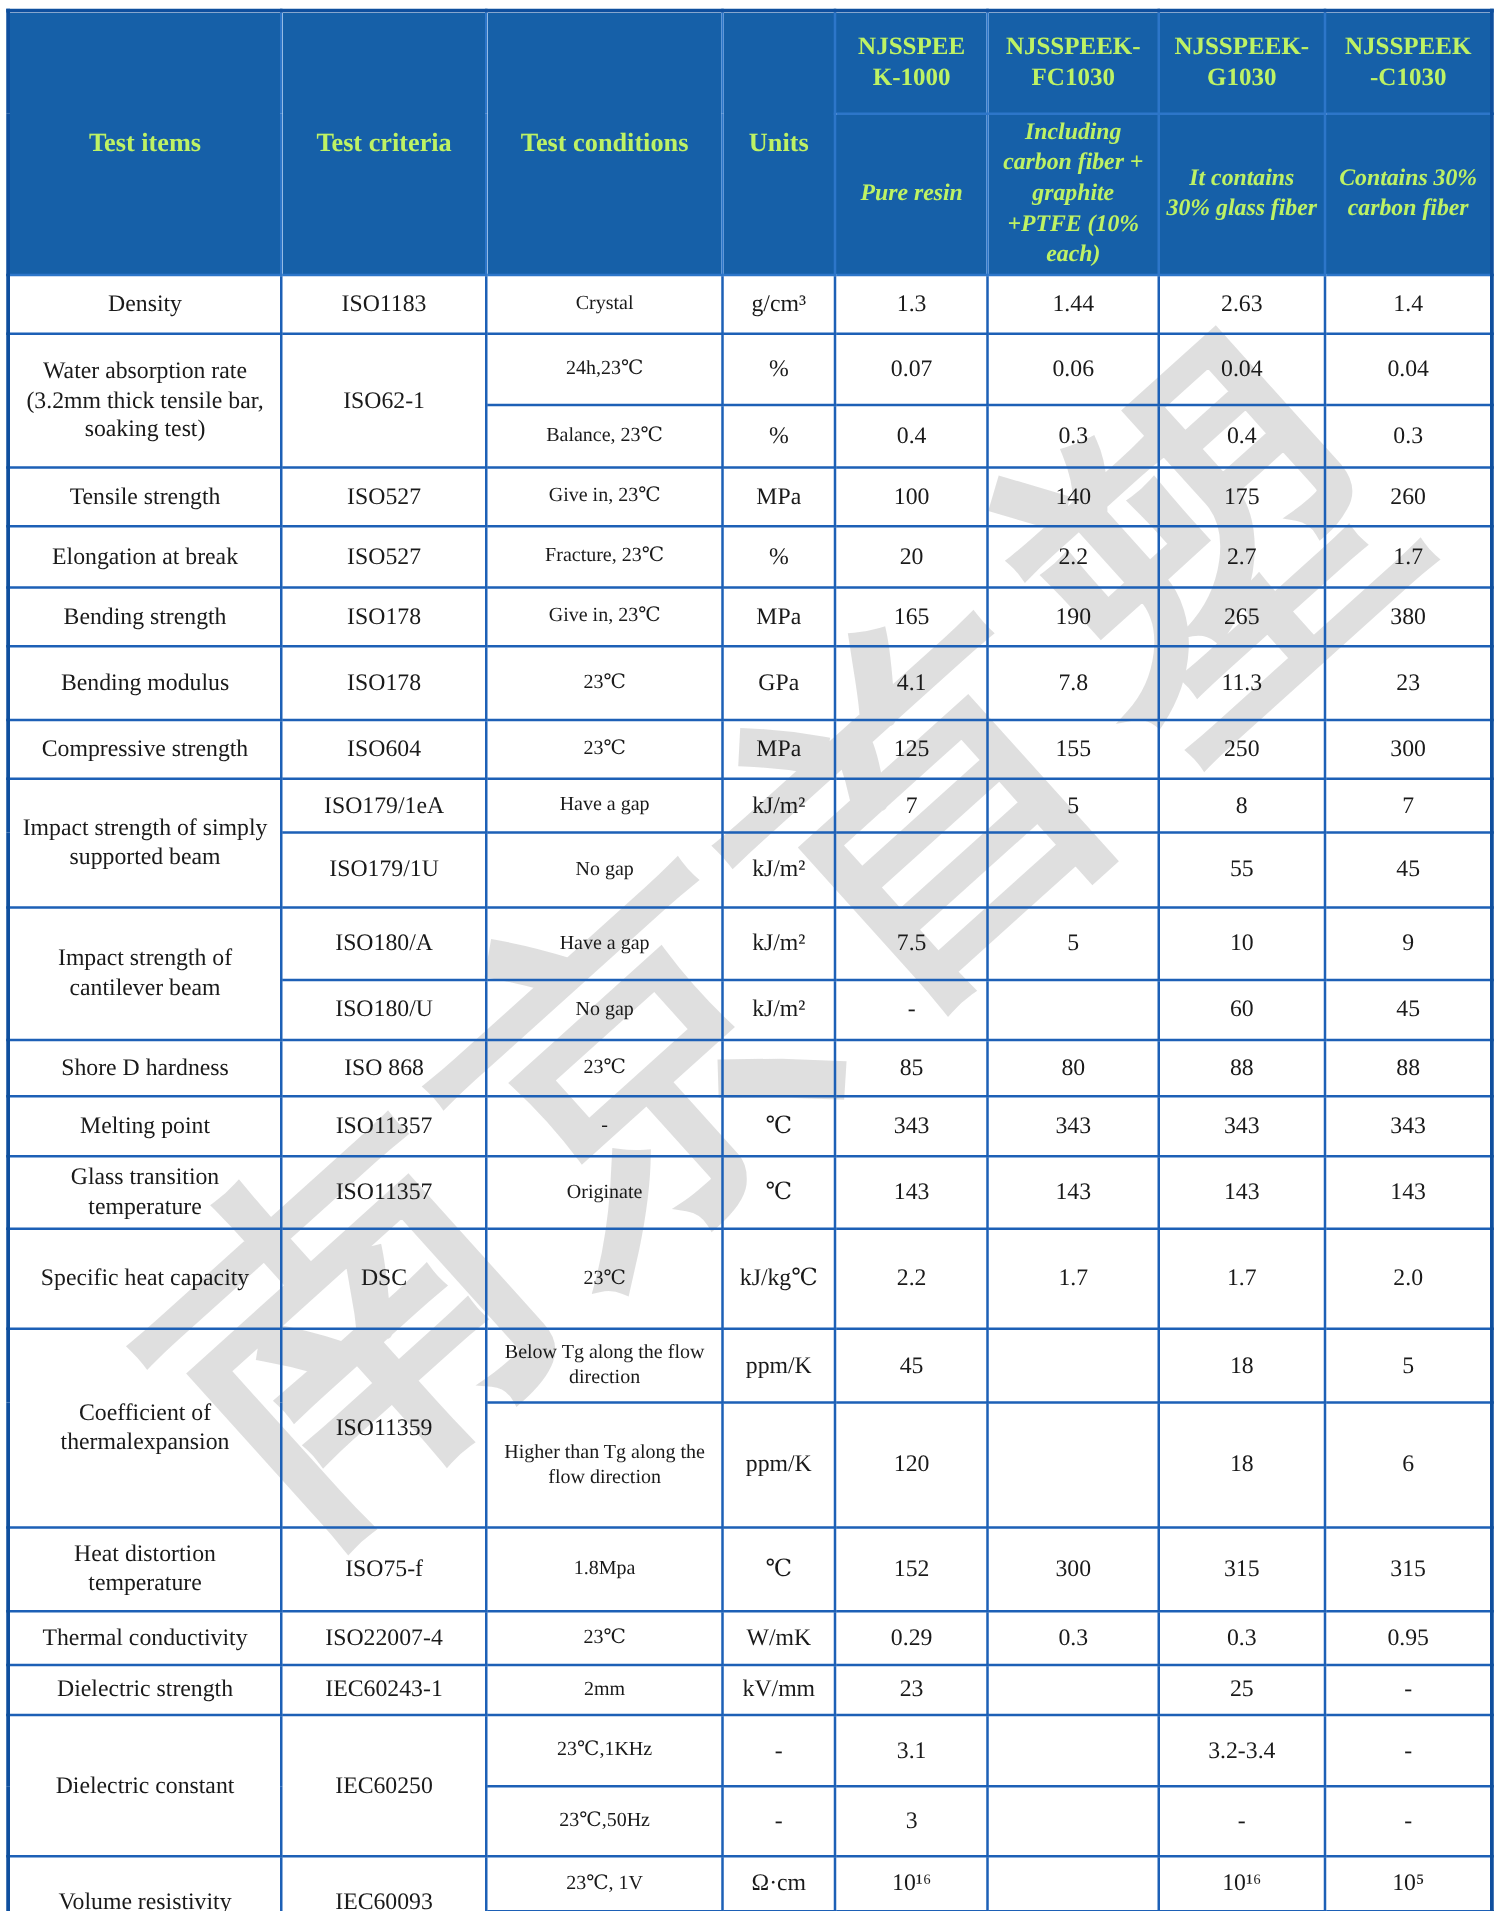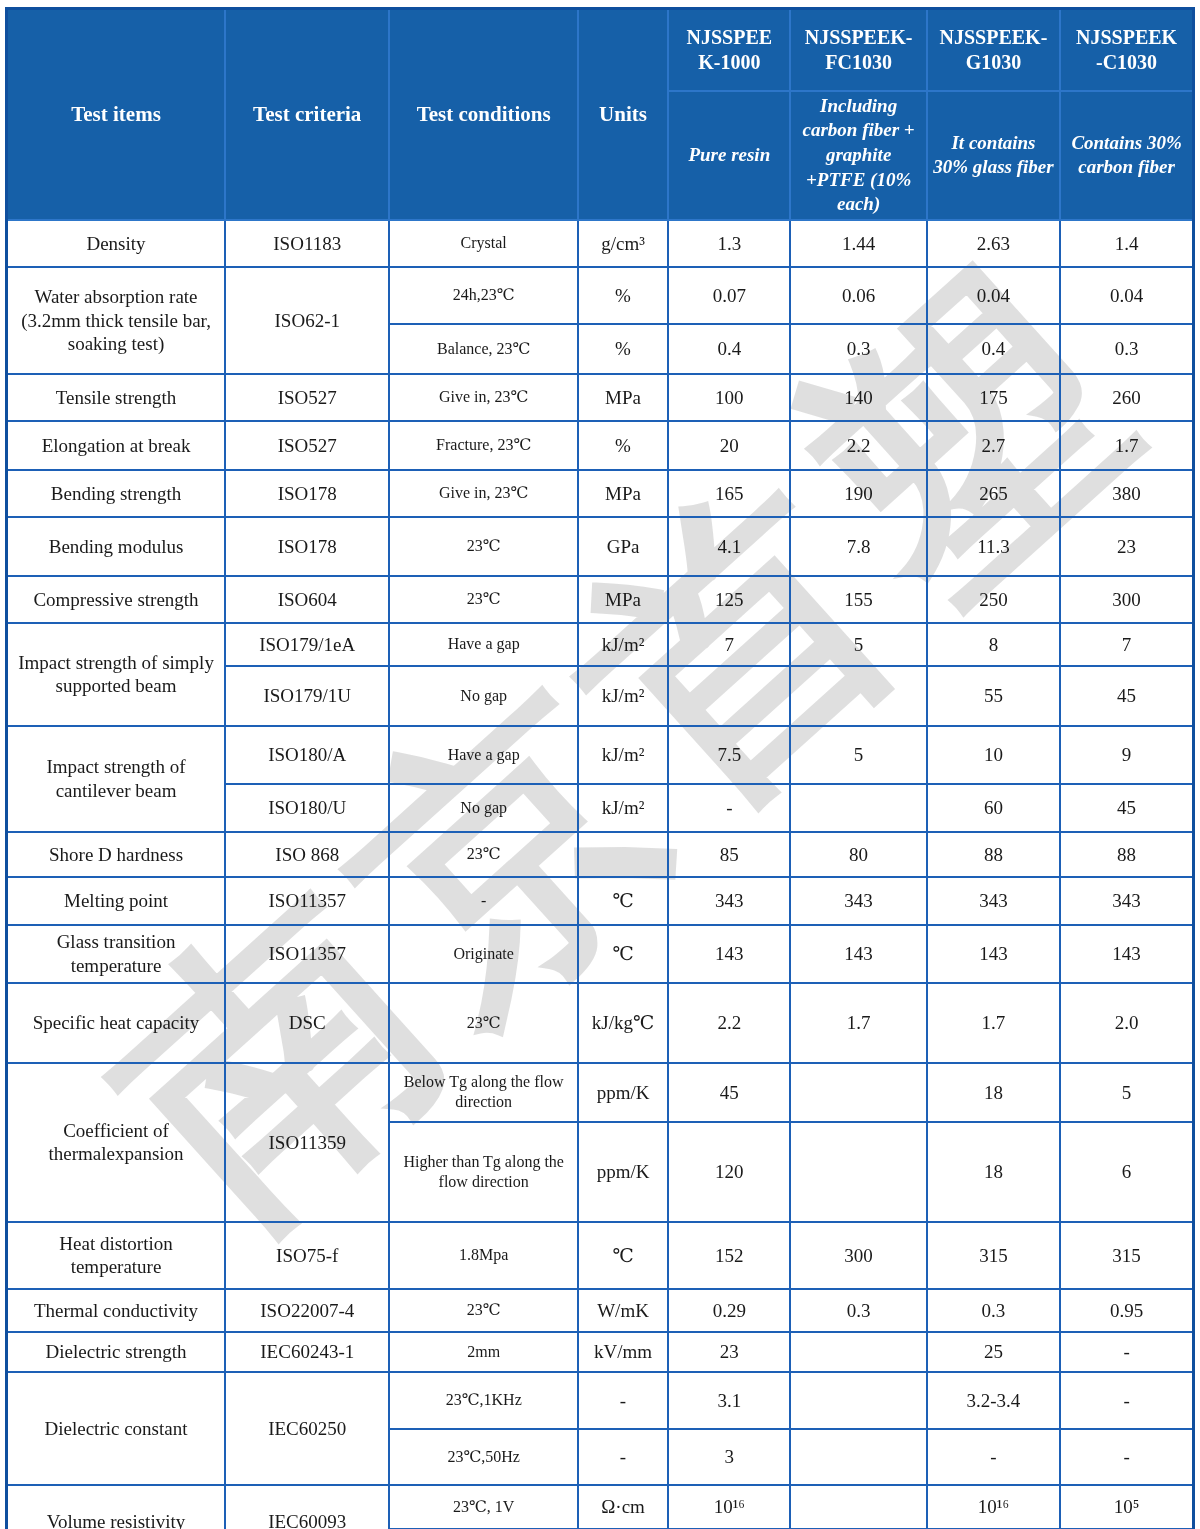--- a/index.html
+++ b/index.html
@@ -41,21 +41,21 @@
     text-align:center;
     vertical-align:middle;
     padding:2px 4px;
     font-size:19px;
     line-height:1.25;
     background:transparent;
     overflow:hidden;
   }
   .props thead th{
     background:#1660a8;
-    color:#ffffff;
+    color:#bef264;
     font-weight:bold;
     border:2px solid #2d76c9;
     font-size:21px;
   }
   .props thead th.pname{font-size:20px;white-space:pre-line;}
   .props thead th.pdesc{font-size:19px;line-height:1.3;font-style:italic;}
   .props td.item{font-size:19px;}
   .props td.cond{font-size:16px;border-radius:18px;}
   .props td.unit{font-size:19px;}
   .props td.val{font-size:19px;}

